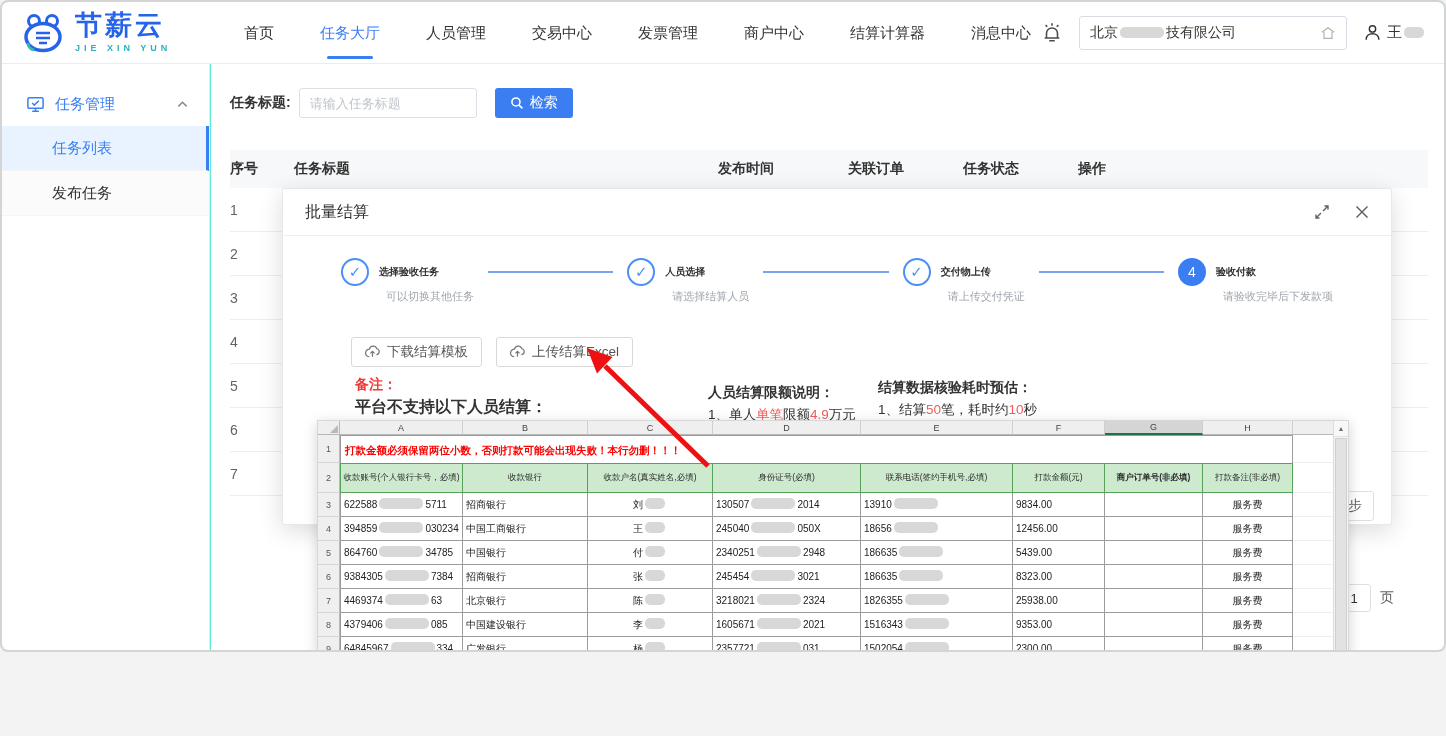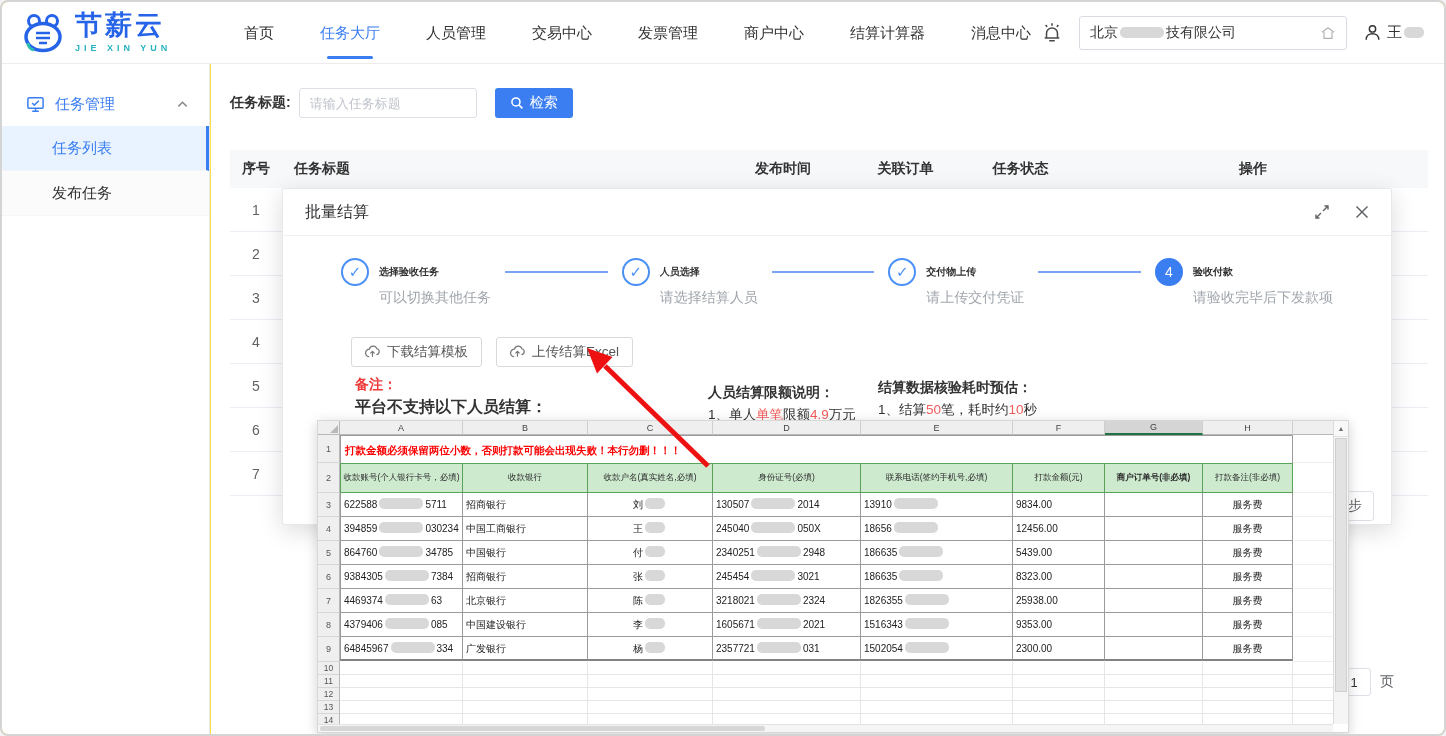--- a/index.html
+++ b/index.html
@@ -1,16 +1,16 @@
 <!DOCTYPE html>
 <html><head>
 <meta charset="utf-8">
 <style>
   html,body{margin:0;padding:0;background:#f3f3f3;font-family:"Liberation Sans","DejaVu Sans",sans-serif;}
-  .screen{position:relative;width:1446px;height:736px;background:#fde047;border:2px solid #d4d4d4;border-radius:8px;box-sizing:border-box;overflow:hidden;}
+  .screen{position:relative;width:1446px;height:652px;background:#5eead4;border:2px solid #d4d4d4;border-radius:8px;box-sizing:border-box;overflow:hidden;}
 
   
   .navbar{position:absolute;top:0;left:0;right:0;height:62px;display:flex;align-items:center;padding:0 18px;background:#fff;border-bottom:1px solid #ececec;z-index:5;box-sizing:border-box;}
   .logo{display:flex;align-items:center;gap:9px;width:198px;cursor:pointer;}
   .logo-cn{font-size:27px;font-weight:bold;color:#2563e8;letter-spacing:3px;line-height:1;}
   .logo-en{font-size:9px;color:#27b3c0;letter-spacing:4px;margin-top:4px;font-weight:bold;}
   .nav-menu{display:flex;gap:46px;margin-left:26px;font-size:15px;color:#333;}
   .nav-item{position:relative;height:62px;line-height:62px;cursor:pointer;white-space:nowrap;}
   .nav-item.active{color:#3a7ef2;}
   .nav-item.active::after{content:"";position:absolute;left:50%;transform:translateX(-50%);bottom:5px;width:46px;height:3px;background:#3a7ef2;border-radius:2px;}
@@ -27,38 +27,38 @@
 
   
   .main{position:absolute;left:209px;top:62px;right:0;bottom:0;background:#fff;z-index:1;}
   .search-row{position:absolute;left:19px;top:24px;display:flex;align-items:center;font-size:14px;color:#333;}
   .search-label{font-weight:600;}
   .search-input{width:178px;height:30px;border:1px solid #dcdfe6;border-radius:3px;margin-left:8px;padding:0 10px;font-size:13px;color:#333;box-sizing:border-box;outline:none;}
   .search-input::placeholder{color:#c0c4cc;}
   .search-btn{margin-left:18px;width:78px;height:30px;background:#3a7ef2;color:#fff;border:none;border-radius:3px;font-size:14px;display:flex;align-items:center;justify-content:center;gap:6px;cursor:pointer;}
   .task-table{position:absolute;left:19px;top:86px;right:16px;}
   .t-head{display:flex;background:#f7f8fa;height:38px;align-items:center;font-weight:bold;font-size:14px;color:#333;}
-  .t-cell{box-sizing:border-box;text-align:center;overflow:hidden;white-space:nowrap;}
+  .t-cell{box-sizing:border-box;overflow:hidden;white-space:nowrap;}
   .t-cell.lft{text-align:left;padding-left:12px;}
   .t-row{display:flex;height:43px;align-items:center;border-bottom:1px solid #ebeef5;font-size:14px;color:#606266;}
   .pagination{position:absolute;right:50px;bottom:38px;display:flex;align-items:center;gap:9px;font-size:14px;color:#606266;}
   .page-input{width:34px;height:28px;border:1px solid #dcdfe6;border-radius:3px;text-align:center;font-size:13px;color:#333;box-sizing:border-box;outline:none;}
 
   
   .modal{position:absolute;left:280px;top:186px;width:1110px;height:337px;background:#fff;border:1px solid #e8e8e8;border-radius:2px;box-shadow:0 6px 24px rgba(0,0,0,.14);z-index:10;box-sizing:border-box;}
   .modal-head{height:46px;display:flex;align-items:center;padding:0 22px;border-bottom:1px solid #efefef;}
   .modal-title{font-size:16px;color:#303133;}
   .modal-icons{margin-left:auto;display:flex;gap:26px;align-items:center;}
   .modal-icons span{cursor:pointer;display:flex;}
   .stepper{display:flex;align-items:flex-start;padding:22px 58px 0 58px;}
   .step{display:flex;gap:10px;flex-shrink:0;}
   .step-circle{width:28px;height:28px;border-radius:50%;border:2px solid #4a90f7;color:#4a90f7;display:flex;align-items:center;justify-content:center;font-size:15px;box-sizing:border-box;flex-shrink:0;background:#fff;}
   .step-circle.current{background:#3a7ef2;border-color:#3a7ef2;color:#fff;font-size:14px;}
   .step-title{font-size:10px;color:#303133;font-weight:600;line-height:28px;white-space:nowrap;}
-  .step-sub{font-size:14px;color:#a0a6ad;margin-top:3px;white-space:nowrap;}
+  .step-sub{font-size:11px;color:#a0a6ad;margin-top:3px;white-space:nowrap;margin-left:7px;}
   .step-line{flex:1;height:2px;background:#79a3f3;margin:13px 14px 0 14px;min-width:55px;}
   .btn-row{position:absolute;left:68px;top:148px;display:flex;gap:14px;}
   .ghost-btn{height:30px;border:1px solid #d9d9d9;background:#fff;border-radius:3px;display:flex;align-items:center;gap:7px;padding:0 13px;font-size:13.5px;color:#555;cursor:pointer;}
   .note-left{position:absolute;left:72px;top:186px;font-size:13.5px;color:#333;line-height:19px;}
   .note-title-red{color:#f03a3a;font-weight:bold;font-size:14px;}
   .note-strong{font-weight:bold;font-size:16px;margin-top:3px;color:#333;}
   .note-line{margin-top:3px;}
   .note-mid{position:absolute;left:425px;top:194px;font-size:13.5px;color:#333;line-height:19px;}
   .note-right{position:absolute;left:595px;top:189px;font-size:13.5px;color:#333;line-height:19px;}
   .note-strong2{font-weight:bold;font-size:14px;color:#333;}

